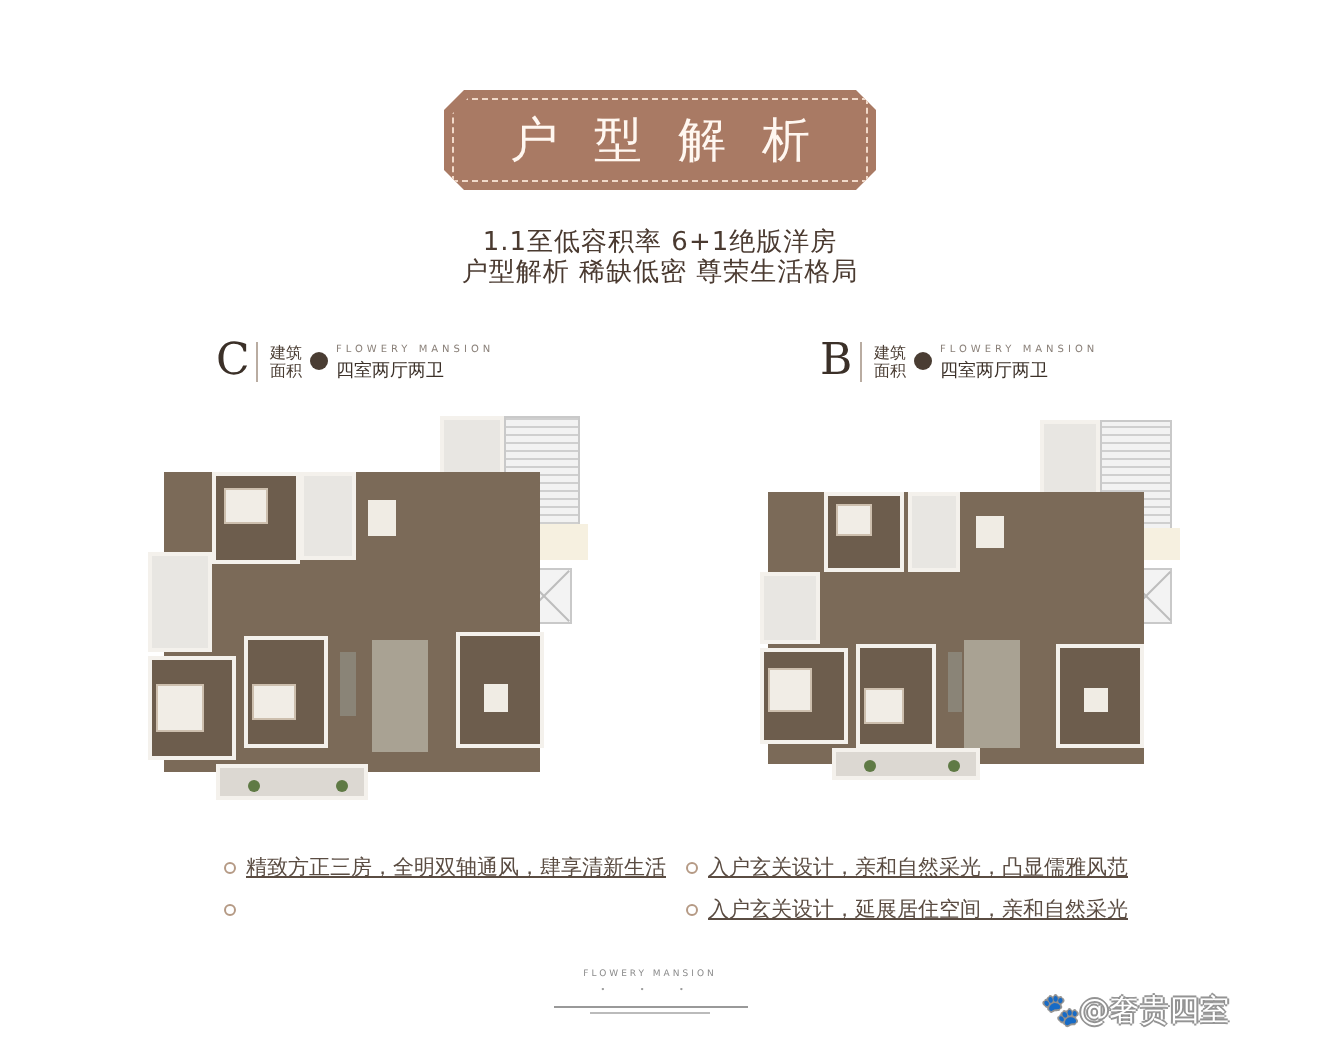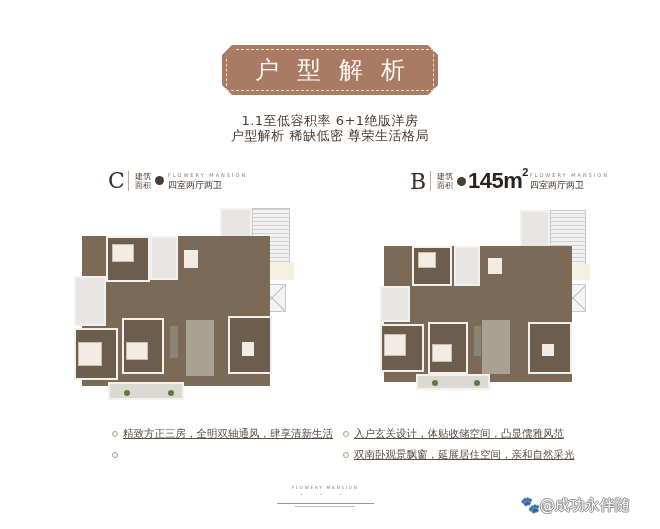--- a/index.html
+++ b/index.html
@@ -87,21 +87,20 @@
     <span class="unit-en">FLOWERY MANSION</span>
     <span class="unit-rooms">四室两厅两卫</span>
   </span>
 </div>
 
 <div class="unit-head" style="left:410px; top:168px;">
   <span class="unit-letter">B</span>
   <span class="unit-sep"></span>
   <span class="unit-label">建筑面积</span>
   <span class="unit-dot"></span>
-  <span class="unit-area"><span>145m</span><sup>2</sup></span>
   <span class="unit-right">
     <span class="unit-en">FLOWERY MANSION</span>
     <span class="unit-rooms">四室两厅两卫</span>
   </span>
 </div>
 
 <div class="plan" style="left:60px; top:200px; width:240px; height:200px;">
   <div class="stair" style="left:192px; top:8px; width:38px; height:58px;"></div>
   <div class="wet" style="left:160px; top:8px; width:32px; height:52px;"></div>
   <div class="corridor" style="left:168px; top:62px; width:66px; height:18px;"></div>
@@ -157,28 +156,28 @@
     <span>精致方正三房，全明双轴通风，肆享清新生活</span>
   </div>
   <div class="bullet">
     <span class="bullet-dot"></span>
   </div>
 </div>
 
 <div class="bullets" style="left:343px; top:423px;">
   <div class="bullet">
     <span class="bullet-dot"></span>
-    <span>入户玄关设计，体贴收储空间，凸显儒雅风范</span>
+    <span>入户玄关设计，亲和自然采光，凸显儒雅风范</span>
   </div>
   <div class="bullet">
     <span class="bullet-dot"></span>
-    <span>双南卧观景飘窗，延展居住空间，亲和自然采光</span>
+    <span>入户玄关设计，延展居住空间，亲和自然采光</span>
   </div>
 </div>
 
 <div class="footer-brand">
   <div class="footer-en">FLOWERY MANSION</div>
   <div class="footer-dots">• • •</div>
   <div class="footer-line1"></div>
   <div class="footer-line2"></div>
 </div>
 
-<div class="watermark">🐾@成功永伴随</div>
+<div class="watermark">🐾@奢贵四室</div>
 
 </body></html>

